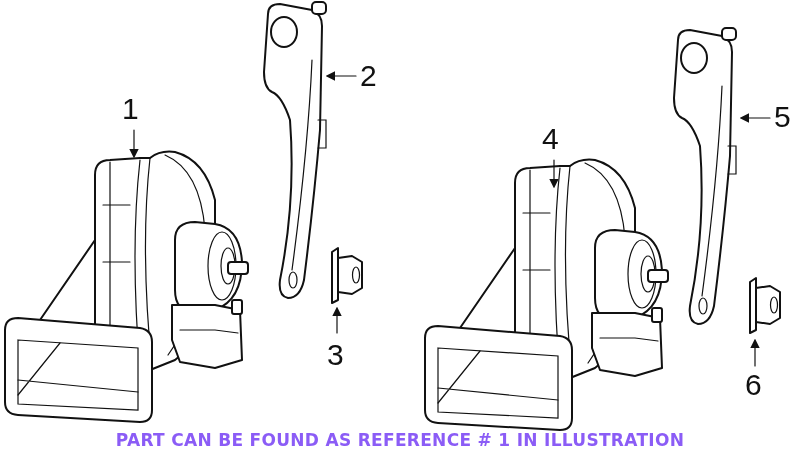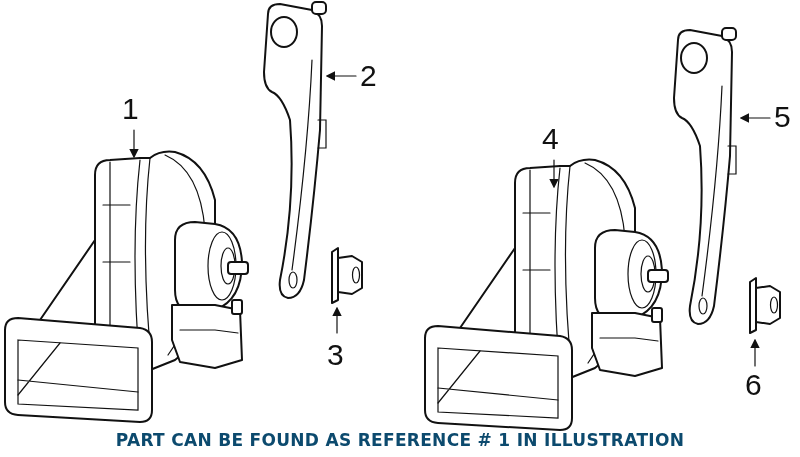--- a/index.html
+++ b/index.html
@@ -2,21 +2,21 @@
 <html><head>
 <meta charset="utf-8">
 <style>
   html,body{margin:0;padding:0;background:#fff;}
   #stage{position:relative;width:800px;height:457px;background:#ffffff;overflow:hidden;font-family:"Liberation Sans",sans-serif;}
   svg{position:absolute;left:0;top:0;}
   .ln{fill:none;stroke:#111;stroke-width:2;stroke-linejoin:round;stroke-linecap:round;}
   .ln-thin{fill:none;stroke:#111;stroke-width:1.2;stroke-linecap:round;}
   .fillw{fill:#fff;stroke:#111;stroke-width:2;stroke-linejoin:round;}
   .callout{position:absolute;font-size:30px;color:#111;line-height:1;font-family:"Liberation Sans",sans-serif;}
-  .footer{position:absolute;left:0;width:800px;top:430px;text-align:center;font-weight:bold;font-size:17px;color:#0c4a6e;letter-spacing:0.3px;font-family:"DejaVu Sans",sans-serif;}
+  .footer{position:absolute;left:0;width:800px;top:430px;text-align:center;font-weight:bold;font-size:17px;color:#8b5cf6;letter-spacing:0.3px;font-family:"DejaVu Sans",sans-serif;}
 </style>
 </head>
 <body>
 
 <div id="stage">
   <svg width="800" height="457" viewBox="0 0 800 457">
     <defs>
       <marker id="ah" markerWidth="8" markerHeight="8" refX="6" refY="4" orient="auto">
         <path d="M0,0 L8,4 L0,8 Z" fill="#111"></path>
       </marker>

